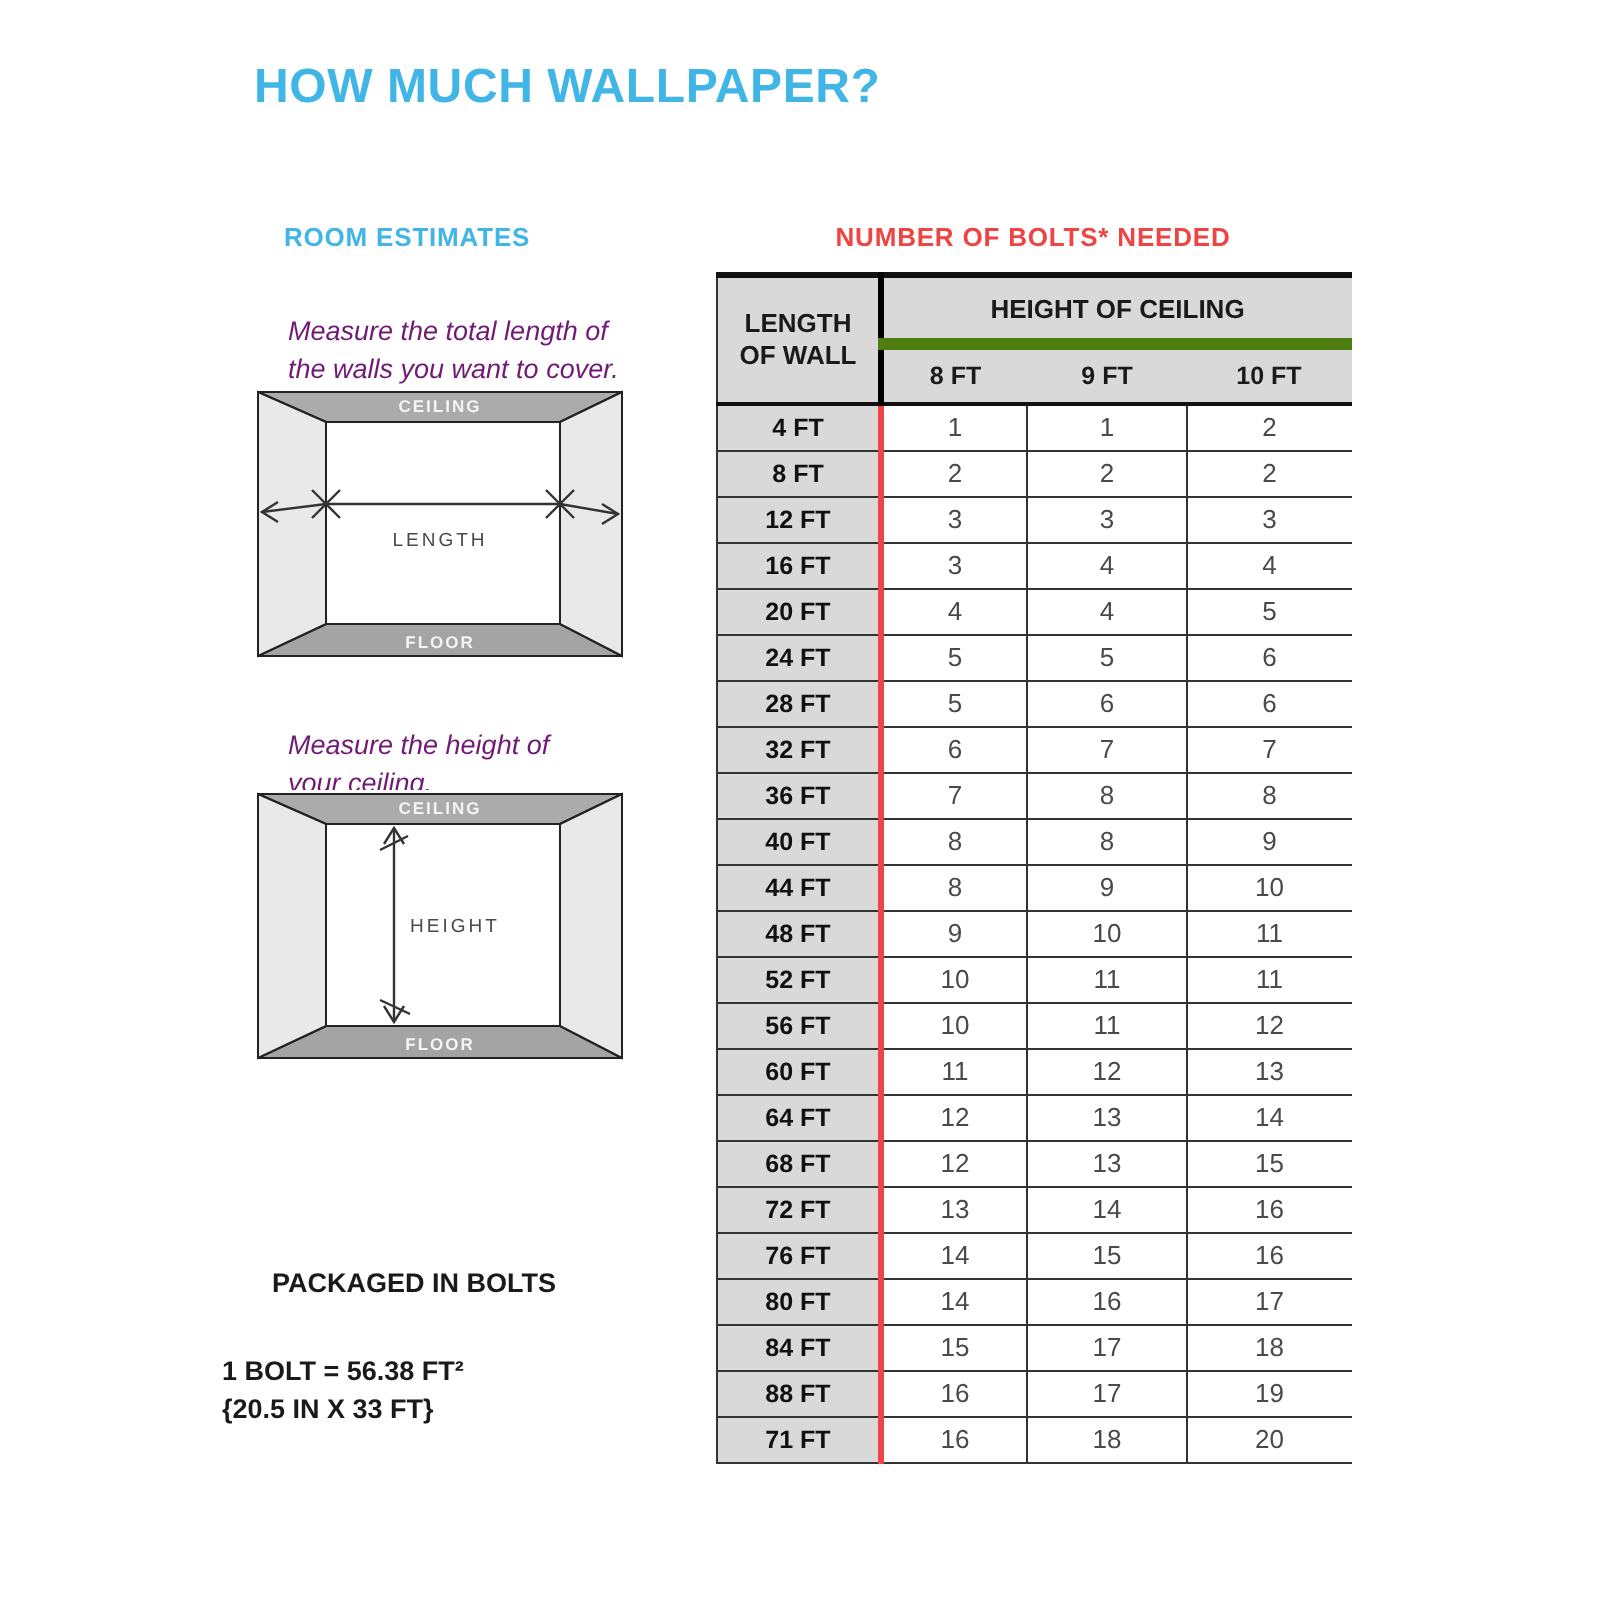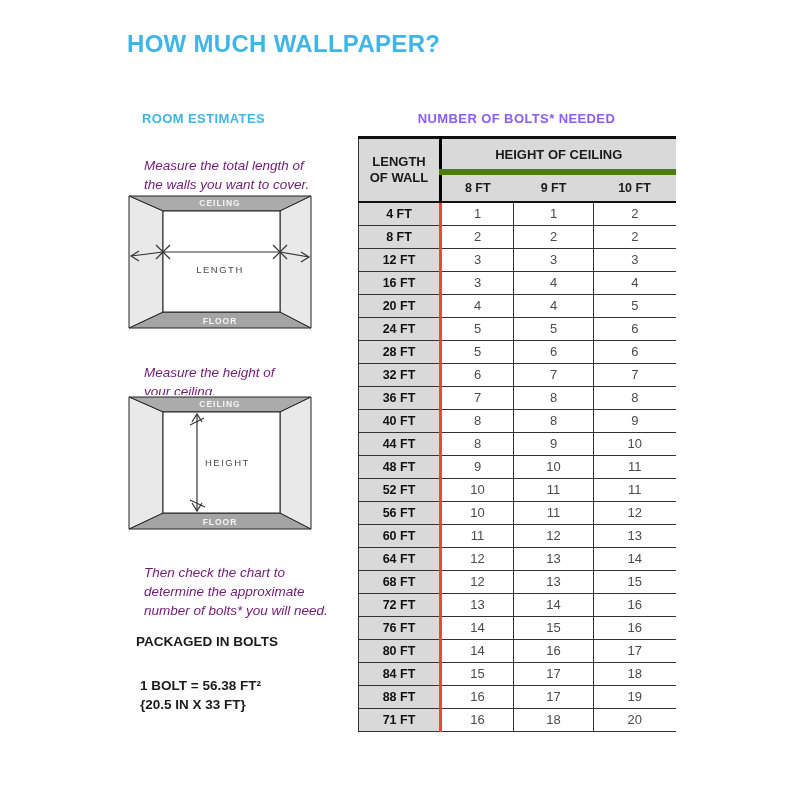--- a/index.html
+++ b/index.html
@@ -25,26 +25,26 @@
   .para1 { top:139px; }
   .para2 { top:346px; }
   .para3 { top:546px; }
 
   .diagram { position:absolute; left:127px; }
   .diagram1 { top:194px; }
   .diagram2 { top:395px; }
 
   .footnote { position:absolute; left:127px; top:632px; font-size:13.5px; font-weight:bold; color:#1a1a1a; line-height:19px; }
   .footnote .line2 { padding-left:9px; }
-  .bolt-info { position:absolute; left:140px; top:676px; font-size:13.5px; font-weight:bold; color:#1a1a1a; line-height:19px; }
+  .bolt-info { position:absolute; left:111px; top:676px; font-size:13.5px; font-weight:bold; color:#1a1a1a; line-height:19px; }
 
   
   .table-title {
     position:absolute; left:358px; top:111px; width:317px; margin:0;
-    text-align:center; font-size:13px; font-weight:bold; color:#8b5cf6; letter-spacing:0.4px;
+    text-align:center; font-size:13px; font-weight:bold; color:#ef4444; letter-spacing:0.4px;
   }
   .bolts-table {
     position:absolute; left:358px; top:136px; width:317px;
     border-collapse:collapse; table-layout:fixed;
     border-top:3px solid #111; border-left:1px solid #333; border-bottom:1px solid #333;
   }
   .bolts-table col.c1 { width:82px; }
   .bolts-table col.c2 { width:73px; }
   .bolts-table col.c3 { width:80px; }
   .bolts-table col.c4 { width:82px; }
@@ -121,23 +121,20 @@
     <g stroke="#333" stroke-width="1.2" fill="none">
       <line x1="70" y1="19" x2="70" y2="116"></line>
       <polyline points="65,27 70,19 75,27"></polyline>
       <polyline points="65,108 70,116 75,108"></polyline>
       <line x1="63" y1="30" x2="77" y2="23"></line>
       <line x1="63" y1="105" x2="78" y2="112"></line>
     </g>
     <text class="dim-label" x="78" y="71" text-anchor="start">HEIGHT</text>
   </svg>
 
-  <p class="body-text para3">Then check the chart to
-determine the approximate
-number of bolts* you will need.</p>
 
   <div class="footnote">
     <div class="line2">PACKAGED IN BOLTS</div>
   </div>
 
   <div class="bolt-info">
     <div>1 BOLT = 56.38 FT²</div>
     <div>{20.5 IN X 33 FT}</div>
   </div>
 

